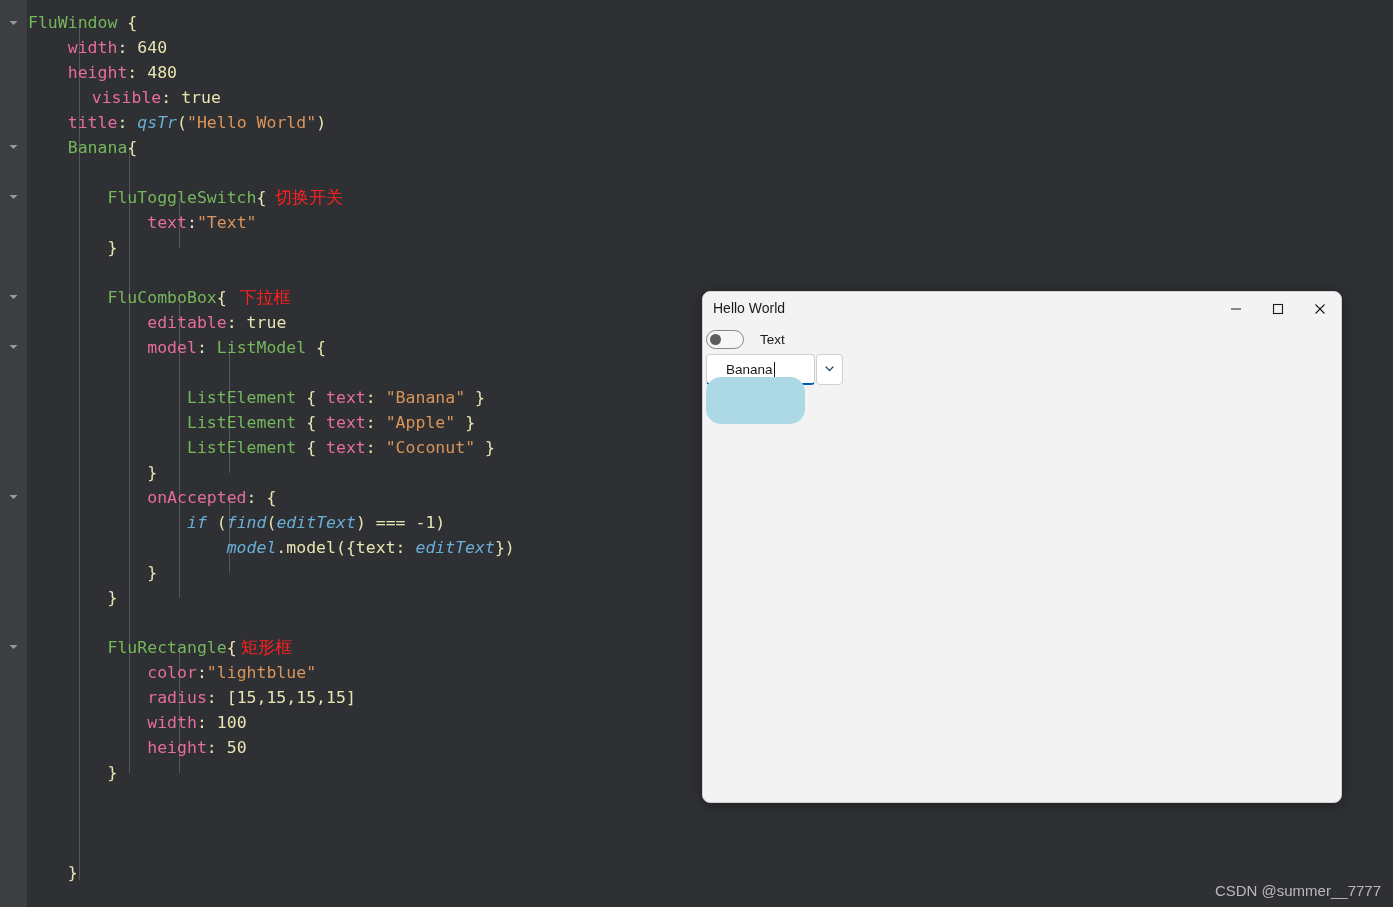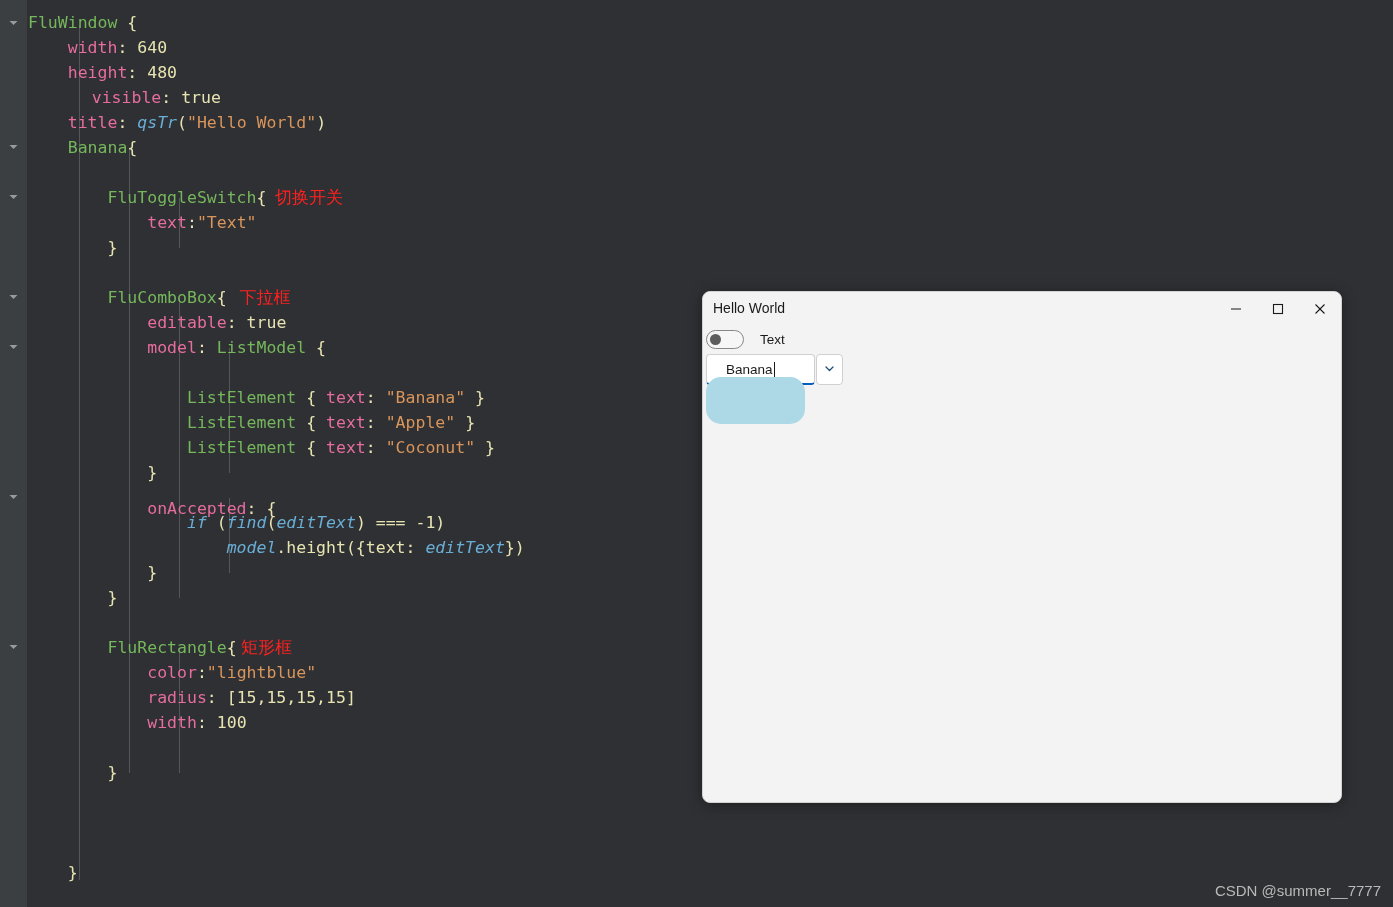--- a/index.html
+++ b/index.html
@@ -265,29 +265,30 @@
       <div class="code-line" style="top: 185px;"><span class="t-plain">        </span><span class="t-type">FluToggleSwitch</span><span class="t-brace">{</span><span class="t-cjk-red">  切换开关</span></div>
       <div class="code-line" style="top: 210px;"><span class="t-plain">            </span><span class="t-prop">text</span><span class="t-plain">:</span><span class="t-str">"Text"</span></div>
       <div class="code-line" style="top: 235px;"><span class="t-plain">        </span><span class="t-brace">}</span></div>
       <div class="code-line" style="top: 285px;"><span class="t-plain">        </span><span class="t-type">FluComboBox</span><span class="t-brace">{</span><span class="t-cjk-red">   下拉框</span></div>
       <div class="code-line" style="top: 335px;"><span class="t-plain">            </span><span class="t-prop">model</span><span class="t-plain">: </span><span class="t-type">ListModel</span><span class="t-brace"> {</span></div>
       <div class="code-line" style="top: 310px;"><span class="t-plain">            </span><span class="t-prop">editable</span><span class="t-plain">: </span><span class="t-kw">true</span></div>
       <div class="code-line" style="top: 385px;"><span class="t-plain">                </span><span class="t-type">ListElement</span><span class="t-brace"> { </span><span class="t-prop">text</span><span class="t-plain">: </span><span class="t-str">"Banana"</span><span class="t-brace"> }</span></div>
       <div class="code-line" style="top: 410px;"><span class="t-plain">                </span><span class="t-type">ListElement</span><span class="t-brace"> { </span><span class="t-prop">text</span><span class="t-plain">: </span><span class="t-str">"Apple"</span><span class="t-brace"> }</span></div>
       <div class="code-line" style="top: 435px;"><span class="t-plain">                </span><span class="t-type">ListElement</span><span class="t-brace"> { </span><span class="t-prop">text</span><span class="t-plain">: </span><span class="t-str">"Coconut"</span><span class="t-brace"> }</span></div>
       <div class="code-line" style="top: 460px;"><span class="t-plain">            </span><span class="t-brace">}</span></div>
-      <div class="code-line" style="top: 496px; text-align: right;"><span class="t-plain">            </span><span class="t-prop">onAccepted</span><span class="t-plain">: </span><span class="t-brace">{</span></div>
+      <div class="code-line" style="top: 485px; text-align: right;"><span class="t-plain">            </span><span class="t-prop">onAccepted</span><span class="t-plain">: </span><span class="t-brace">{</span></div>
       <div class="code-line" style="top: 510px;"><span class="t-plain">                </span><span class="t-ital">if</span><span class="t-plain"> (</span><span class="t-ital">find</span><span class="t-plain">(</span><span class="t-ital">editText</span><span class="t-plain">) === -1)</span></div>
-      <div class="code-line" style="top: 535px;"><span class="t-plain">                    </span><span class="t-ital">model</span><span class="t-plain">.height({</span><span class="t-plain">text: </span><span class="t-ital">editText</span><span class="t-plain">})</span></div>
+      <div class="code-line" style="top: 535px;"><span class="t-plain">                    </span><span class="t-ital">model</span><span class="t-plain">.model({</span><span class="t-plain">text: </span><span class="t-ital">editText</span><span class="t-plain">})</span></div>
       <div class="code-line" style="top: 560px;"><span class="t-plain">            </span><span class="t-brace">}</span></div>
       <div class="code-line" style="top: 585px;"><span class="t-plain">        </span><span class="t-brace">}</span></div>
       <div class="code-line" style="top: 635px;"><span class="t-plain">        </span><span class="t-type">FluRectangle</span><span class="t-brace">{</span><span class="t-cjk-red"> 矩形框</span></div>
       <div class="code-line" style="top: 660px;"><span class="t-plain">            </span><span class="t-prop">color</span><span class="t-plain">:</span><span class="t-str">"lightblue"</span></div>
       <div class="code-line" style="top: 685px;"><span class="t-plain">            </span><span class="t-prop">radius</span><span class="t-plain">: </span><span class="t-num">[15,15,15,15]</span></div>
       <div class="code-line" style="top: 710px;"><span class="t-plain">            </span><span class="t-prop">width</span><span class="t-plain">: </span><span class="t-num">100</span></div>
+      <div class="code-line" style="top: 735px;"><span class="t-plain">            </span><span class="t-prop">height</span><span class="t-plain">: </span><span class="t-num">50</span></div>
       <div class="code-line" style="top: 760px;"><span class="t-plain">        </span><span class="t-brace">}</span></div>
       <div class="code-line" style="top: 860px;"><span class="t-plain">    </span><span class="t-brace">}</span></div>
     </div>
 
 </div>
 
 <div id="app-window">
 
   <div id="titlebar">
     <div id="window-title">Hello World</div>

